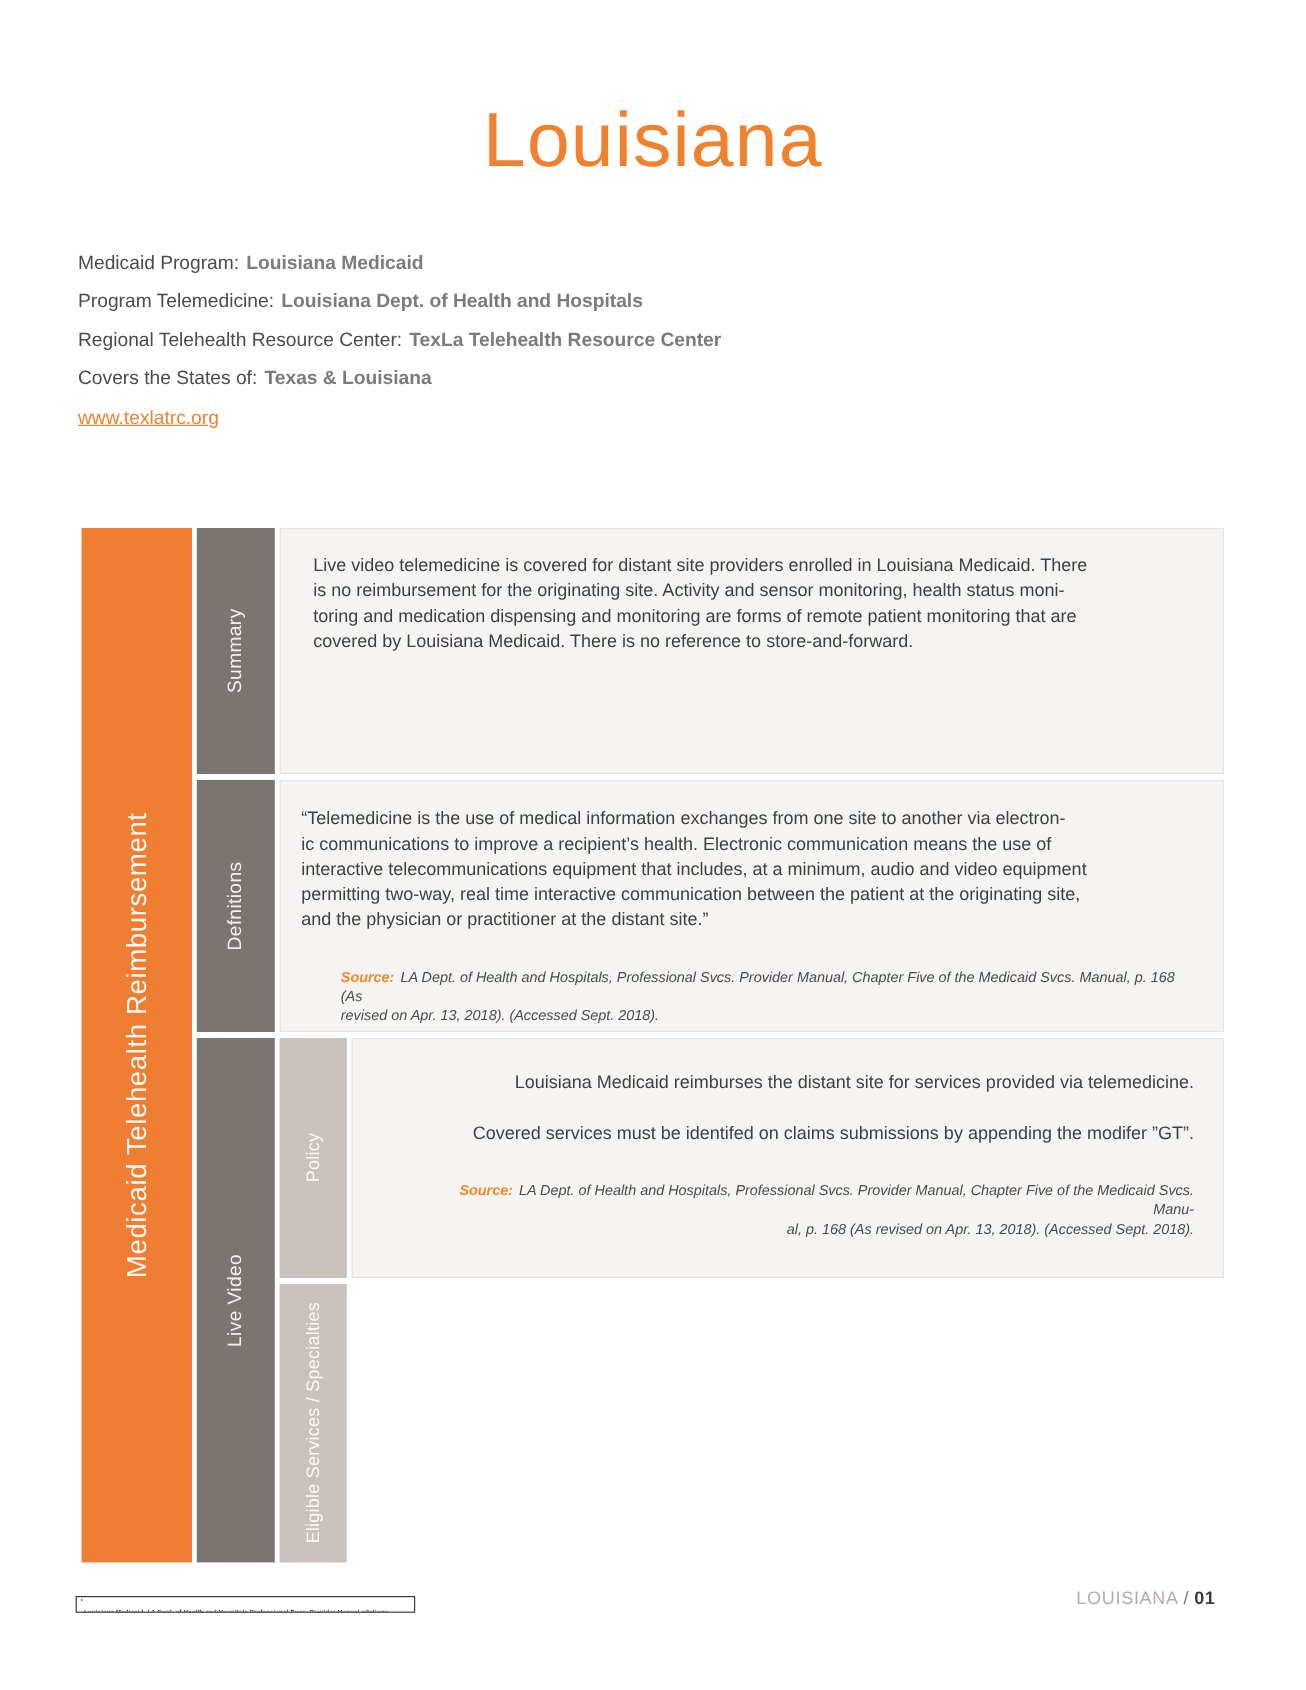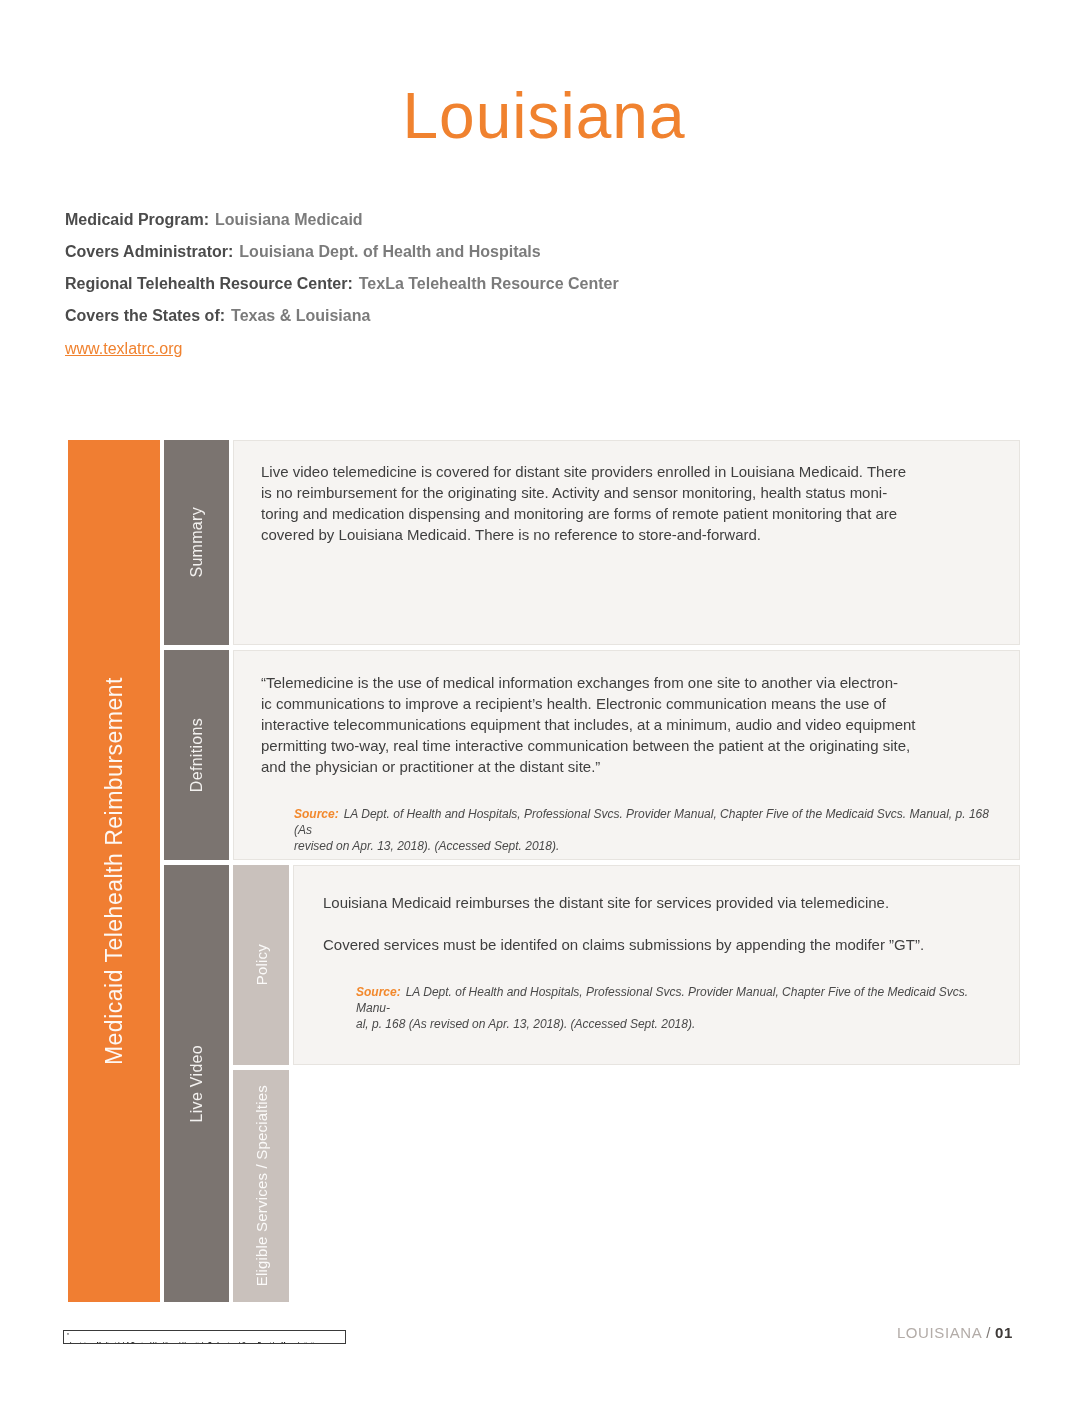--- a/index.html
+++ b/index.html
@@ -26,21 +26,21 @@
     letter-spacing: 1px;
   }
 
   .meta-block {
     position: absolute;
     top: 212px; left: 65px;
     font-size: 16px;
     line-height: 16px;
   }
   .meta-line { margin-bottom: 16px; white-space: nowrap; }
-  .meta-label { font-weight: 700; color: #4B4B4B; margin-right: 6px; }
+  .meta-label { font-weight: 400; color: #4B4B4B; margin-right: 6px; }
   .meta-value { font-weight: 700; color: #7B7B7B; }
   .site-link {
     display: inline-block;
     margin-top: 1px;
     font-size: 16px;
     font-weight: 400;
     color: #F0822F;
     text-decoration: underline;
     cursor: pointer;
   }
@@ -89,22 +89,22 @@
   }
   .subtab .vtext { color: #FBFAF9; font-size: 15px; letter-spacing: 0.2px; }
   .subtab-policy   { grid-column: 3; grid-row: 3; }
   .subtab-eligible { grid-column: 3; grid-row: 4; }
 
   .content {
     background: #F6F4F2;
     border: 1px solid #E7E4E0;
   }
   .content-1 { grid-column: 3 / 5; grid-row: 1; padding: 20px 44px 0 27px; }
-  .content-2 { grid-column: 3 / 5; grid-row: 2; padding: 21px 30px 0 27px; }
-  .content-3 { grid-column: 4;     grid-row: 3; padding: 26px 24px 0 29px; }
+  .content-2 { grid-column: 3 / 5; grid-row: 2; padding: 21px 30px 0 17px; }
+  .content-3 { grid-column: 4;     grid-row: 3; padding: 26px 24px 0 29px; text-align: right; }
   .content-4 { grid-column: 4;     grid-row: 4; padding: 26px 24px 0 29px; }
 
   .body-text {
     font-size: 15px;
     line-height: 21px;
     color: #3F3F3F;
     white-space: pre-line;
   }
 
   .source-line {
@@ -160,21 +160,21 @@
 
 <div class="page">
 
   <div class="doc-title">Louisiana</div>
 
   <div class="meta-block">
     <div class="meta-line">
       <span class="meta-label">Medicaid Program:</span><span class="meta-value">Louisiana Medicaid</span>
     </div>
     <div class="meta-line">
-      <span class="meta-label">Covers Administrator:</span><span class="meta-value">Louisiana Dept. of Health and Hospitals</span>
+      <span class="meta-label">Program Telemedicine:</span><span class="meta-value">Louisiana Dept. of Health and Hospitals</span>
     </div>
     <div class="meta-line">
       <span class="meta-label">Regional Telehealth Resource Center:</span><span class="meta-value">TexLa Telehealth Resource Center</span>
     </div>
     <div class="meta-line">
       <span class="meta-label">Covers the States of:</span><span class="meta-value">Texas &amp; Louisiana</span>
     </div>
     <a class="site-link">www.texlatrc.org</a>
   </div>
 

